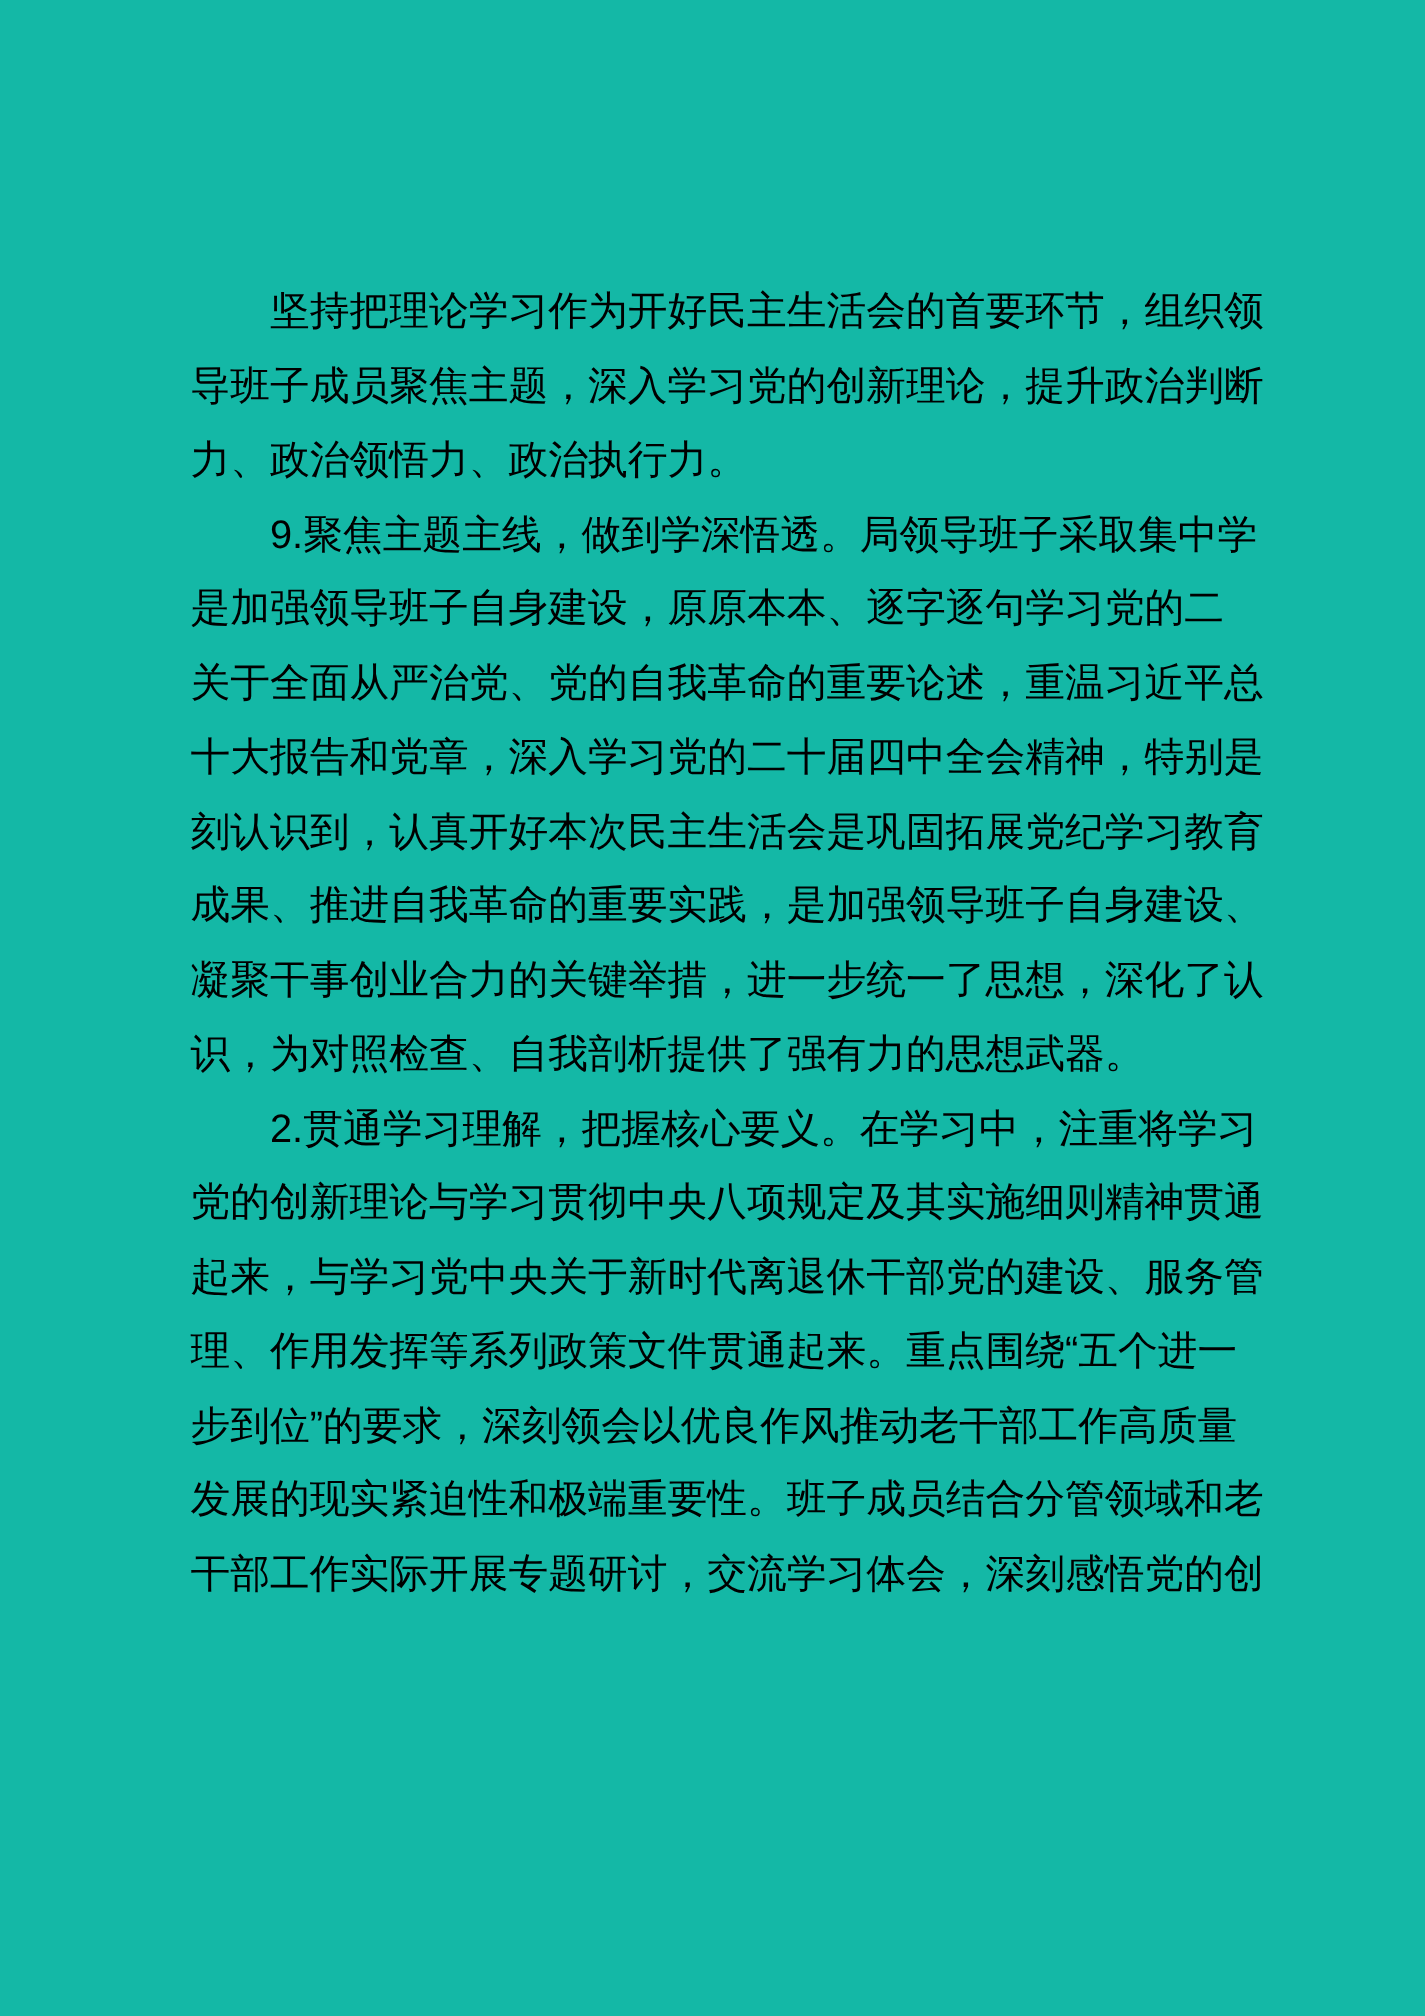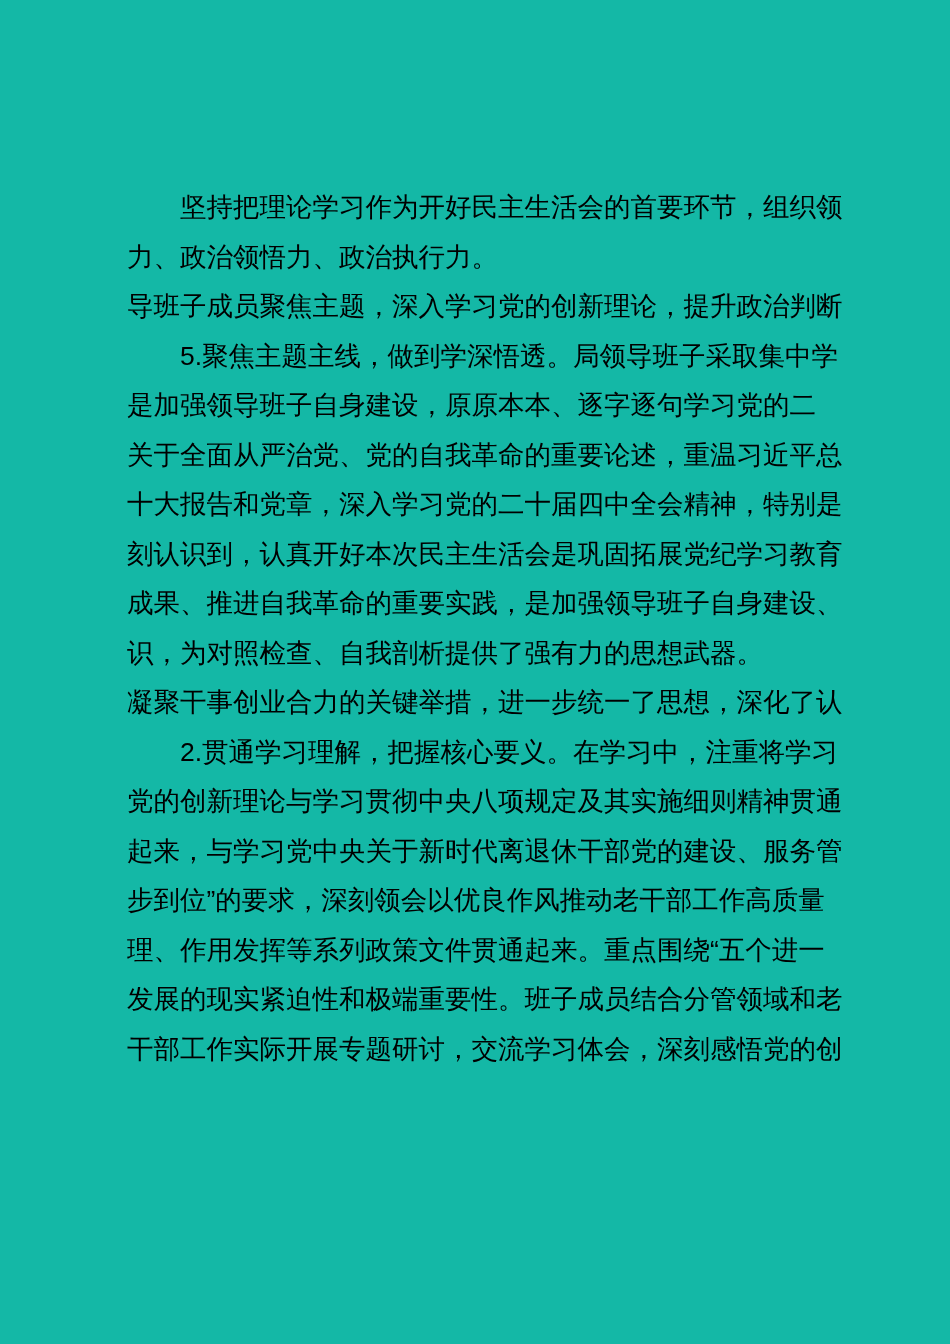--- a/index.html
+++ b/index.html
@@ -40,36 +40,36 @@
     text-indent: 2em;
   }
 </style>
 </head>
 <body>
 
 <div class="page">
   <div class="doc-content" style="color: rgb(0, 0, 0);">
       <div class="paragraph">
         <div class="text-line first-line">坚持把理论学习作为开好民主生活会的首要环节，组织领</div>
+        <div class="text-line">导班子成员聚焦主题，深入学习党的创新理论，提升政治判断</div>
         <div class="text-line">力、政治领悟力、政治执行力。</div>
-        <div class="text-line">导班子成员聚焦主题，深入学习党的创新理论，提升政治判断</div>
       </div>
       <div class="paragraph">
-        <div class="text-line first-line">5.聚焦主题主线，做到学深悟透。局领导班子采取集中学</div>
+        <div class="text-line first-line">9.聚焦主题主线，做到学深悟透。局领导班子采取集中学</div>
         <div class="text-line">是加强领导班子自身建设，原原本本、逐字逐句学习党的二</div>
         <div class="text-line">关于全面从严治党、党的自我革命的重要论述，重温习近平总</div>
         <div class="text-line">十大报告和党章，深入学习党的二十届四中全会精神，特别是</div>
         <div class="text-line">刻认识到，认真开好本次民主生活会是巩固拓展党纪学习教育</div>
         <div class="text-line">成果、推进自我革命的重要实践，是加强领导班子自身建设、</div>
+        <div class="text-line">凝聚干事创业合力的关键举措，进一步统一了思想，深化了认</div>
         <div class="text-line">识，为对照检查、自我剖析提供了强有力的思想武器。</div>
-        <div class="text-line">凝聚干事创业合力的关键举措，进一步统一了思想，深化了认</div>
       </div>
       <div class="paragraph">
         <div class="text-line first-line">2.贯通学习理解，把握核心要义。在学习中，注重将学习</div>
         <div class="text-line">党的创新理论与学习贯彻中央八项规定及其实施细则精神贯通</div>
         <div class="text-line">起来，与学习党中央关于新时代离退休干部党的建设、服务管</div>
+        <div class="text-line">理、作用发挥等系列政策文件贯通起来。重点围绕“五个进一</div>
         <div class="text-line">步到位”的要求，深刻领会以优良作风推动老干部工作高质量</div>
-        <div class="text-line">理、作用发挥等系列政策文件贯通起来。重点围绕“五个进一</div>
         <div class="text-line">发展的现实紧迫性和极端重要性。班子成员结合分管领域和老</div>
         <div class="text-line">干部工作实际开展专题研讨，交流学习体会，深刻感悟党的创</div>
       </div>
     </div>
 </div>
 
 </body></html>

